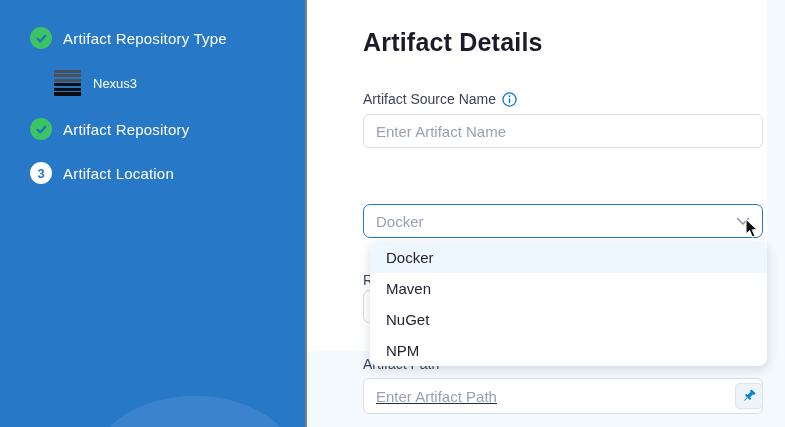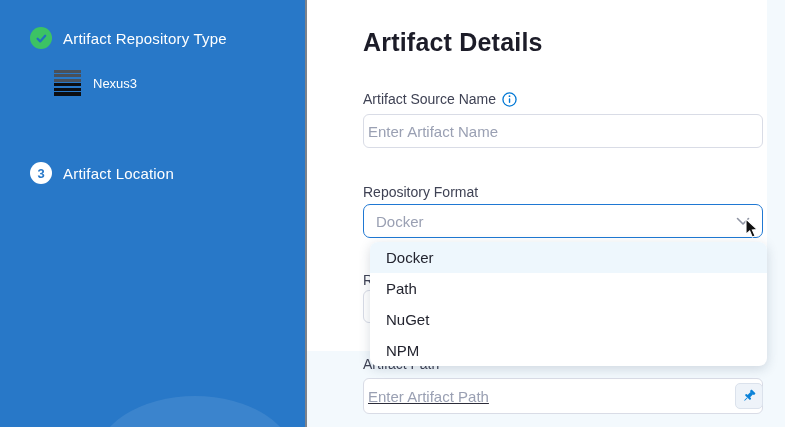--- a/index.html
+++ b/index.html
@@ -22,21 +22,21 @@
                     #49505a 9px 12px,rgba(0,0,0,0) 12px 13.5px,
                     #0c0e12 13.5px 16.5px,rgba(0,0,0,0) 16.5px 18px,
                     #0c0e12 18px 21px,rgba(0,0,0,0) 21px 22.5px,
                     #0c0e12 22.5px 26px);}
   .substep-row .label{color:#ffffff;font-size:13px;}
 
   
   .content{position:absolute;left:307px;top:0;width:460px;height:351px;background:#ffffff;}
   .page-title{position:absolute;left:56px;top:28px;font-size:25px;font-weight:700;color:#1c1c28;letter-spacing:.2px;}
   .field-label{position:absolute;left:56px;font-size:14px;color:#3f4254;font-weight:500;display:flex;align-items:center;gap:6px;justify-content:flex-end;}
-  .text-input{position:absolute;left:56px;width:400px;height:34px;box-sizing:border-box;border:1px solid #d9dce6;border-radius:6px;background:#fff;padding:0 4px;font-size:15px;color:#2b2b38;font-family:"Liberation Sans",sans-serif;outline:none;}
+  .text-input{position:absolute;left:56px;width:400px;height:34px;box-sizing:border-box;border:1px solid #d9dce6;border-radius:6px;background:#fff;padding:0 12px;font-size:15px;color:#2b2b38;font-family:"Liberation Sans",sans-serif;outline:none;}
   .text-input::placeholder{color:#9aa0b3;opacity:1;}
   .select-box{position:absolute;left:56px;top:204px;width:400px;height:34px;box-sizing:border-box;border:1.5px solid #1f78d3;border-radius:7px;background:#fff;display:flex;align-items:center;padding:0 12px;cursor:pointer;}
   .select-value{font-size:15px;color:#9aa0b3;flex:1;}
   .chevron{display:flex;align-items:center;}
 
   
   .hidden-input{top:290px;height:33px;}
 
   
   .menu{position:absolute;left:63px;top:242px;width:397px;height:124px;background:#ffffff;border-radius:8px;box-shadow:0 3px 12px rgba(40,60,90,.18);z-index:5;overflow:hidden;}
@@ -65,20 +65,28 @@
           </svg>
       </span>
       <span class="label">Artifact Repository Type</span>
     </div>
 
     <div class="substep-row" style="top:70px;">
       <span class="nexus-icon"></span>
       <span class="label">Nexus3</span>
     </div>
 
+    <div class="step-row" style="top:118px;">
+      <span class="status-circle done">
+        <svg width="13" height="13" viewBox="0 0 13 13">
+            <path d="M2.6 6.8l2.6 2.6 5-5.6" fill="none" stroke="#2272bd" stroke-width="2.3" stroke-linecap="round" stroke-linejoin="round"></path>
+          </svg>
+      </span>
+      <span class="label">Artifact Repository</span>
+    </div>
 
     <div class="step-row active" style="top:162px;">
       <span class="status-circle num">3</span>
       <span class="label">Artifact Location</span>
     </div>
   </div>
 
   <div class="content">
 
     <div class="page-title">Artifact Details</div>
@@ -88,40 +96,37 @@
       <span style="display:flex;">
         <svg width="15" height="15" viewBox="0 0 16 16">
             <circle cx="8" cy="8" r="7" fill="none" stroke="#0278d5" stroke-width="1.4"></circle>
             <rect x="7.3" y="6.7" width="1.5" height="5" rx="0.7" fill="#0278d5"></rect>
             <circle cx="8" cy="4.4" r="0.95" fill="#0278d5"></circle>
           </svg>
       </span>
     </div>
     <input class="text-input" style="top: 114px;" type="text" placeholder="Enter Artifact Name">
 
-    <div class="field-label" style="top:184px;">
-      <span>Repository Format</span>
-    </div>
     <div class="select-box">
       <span class="select-value">Docker</span>
       <span class="chevron">
         <svg width="14" height="9" viewBox="0 0 14 9">
             <path d="M1.5 1.5l5.5 5.5 5.5-5.5" fill="none" stroke="#8f94a3" stroke-width="1.6" stroke-linecap="round" stroke-linejoin="round"></path>
           </svg>
       </span>
     </div>
 
     <div class="field-label" style="top:272px;">
       <span>Repository</span>
     </div>
     <input class="text-input hidden-input" type="text" style="">
 
     <div class="menu">
       <div class="menu-item highlighted">Docker</div>
-      <div class="menu-item">Path</div>
+      <div class="menu-item">Maven</div>
       <div class="menu-item">NuGet</div>
       <div class="menu-item">NPM</div>
     </div>
 
     <div class="field-label" style="top:356px;">
       <span>Artifact Path</span>
     </div>
     <input class="text-input path-input" type="text" placeholder="Enter Artifact Path" style="">
     <div class="pin-button">
       <span style="display:flex;">

